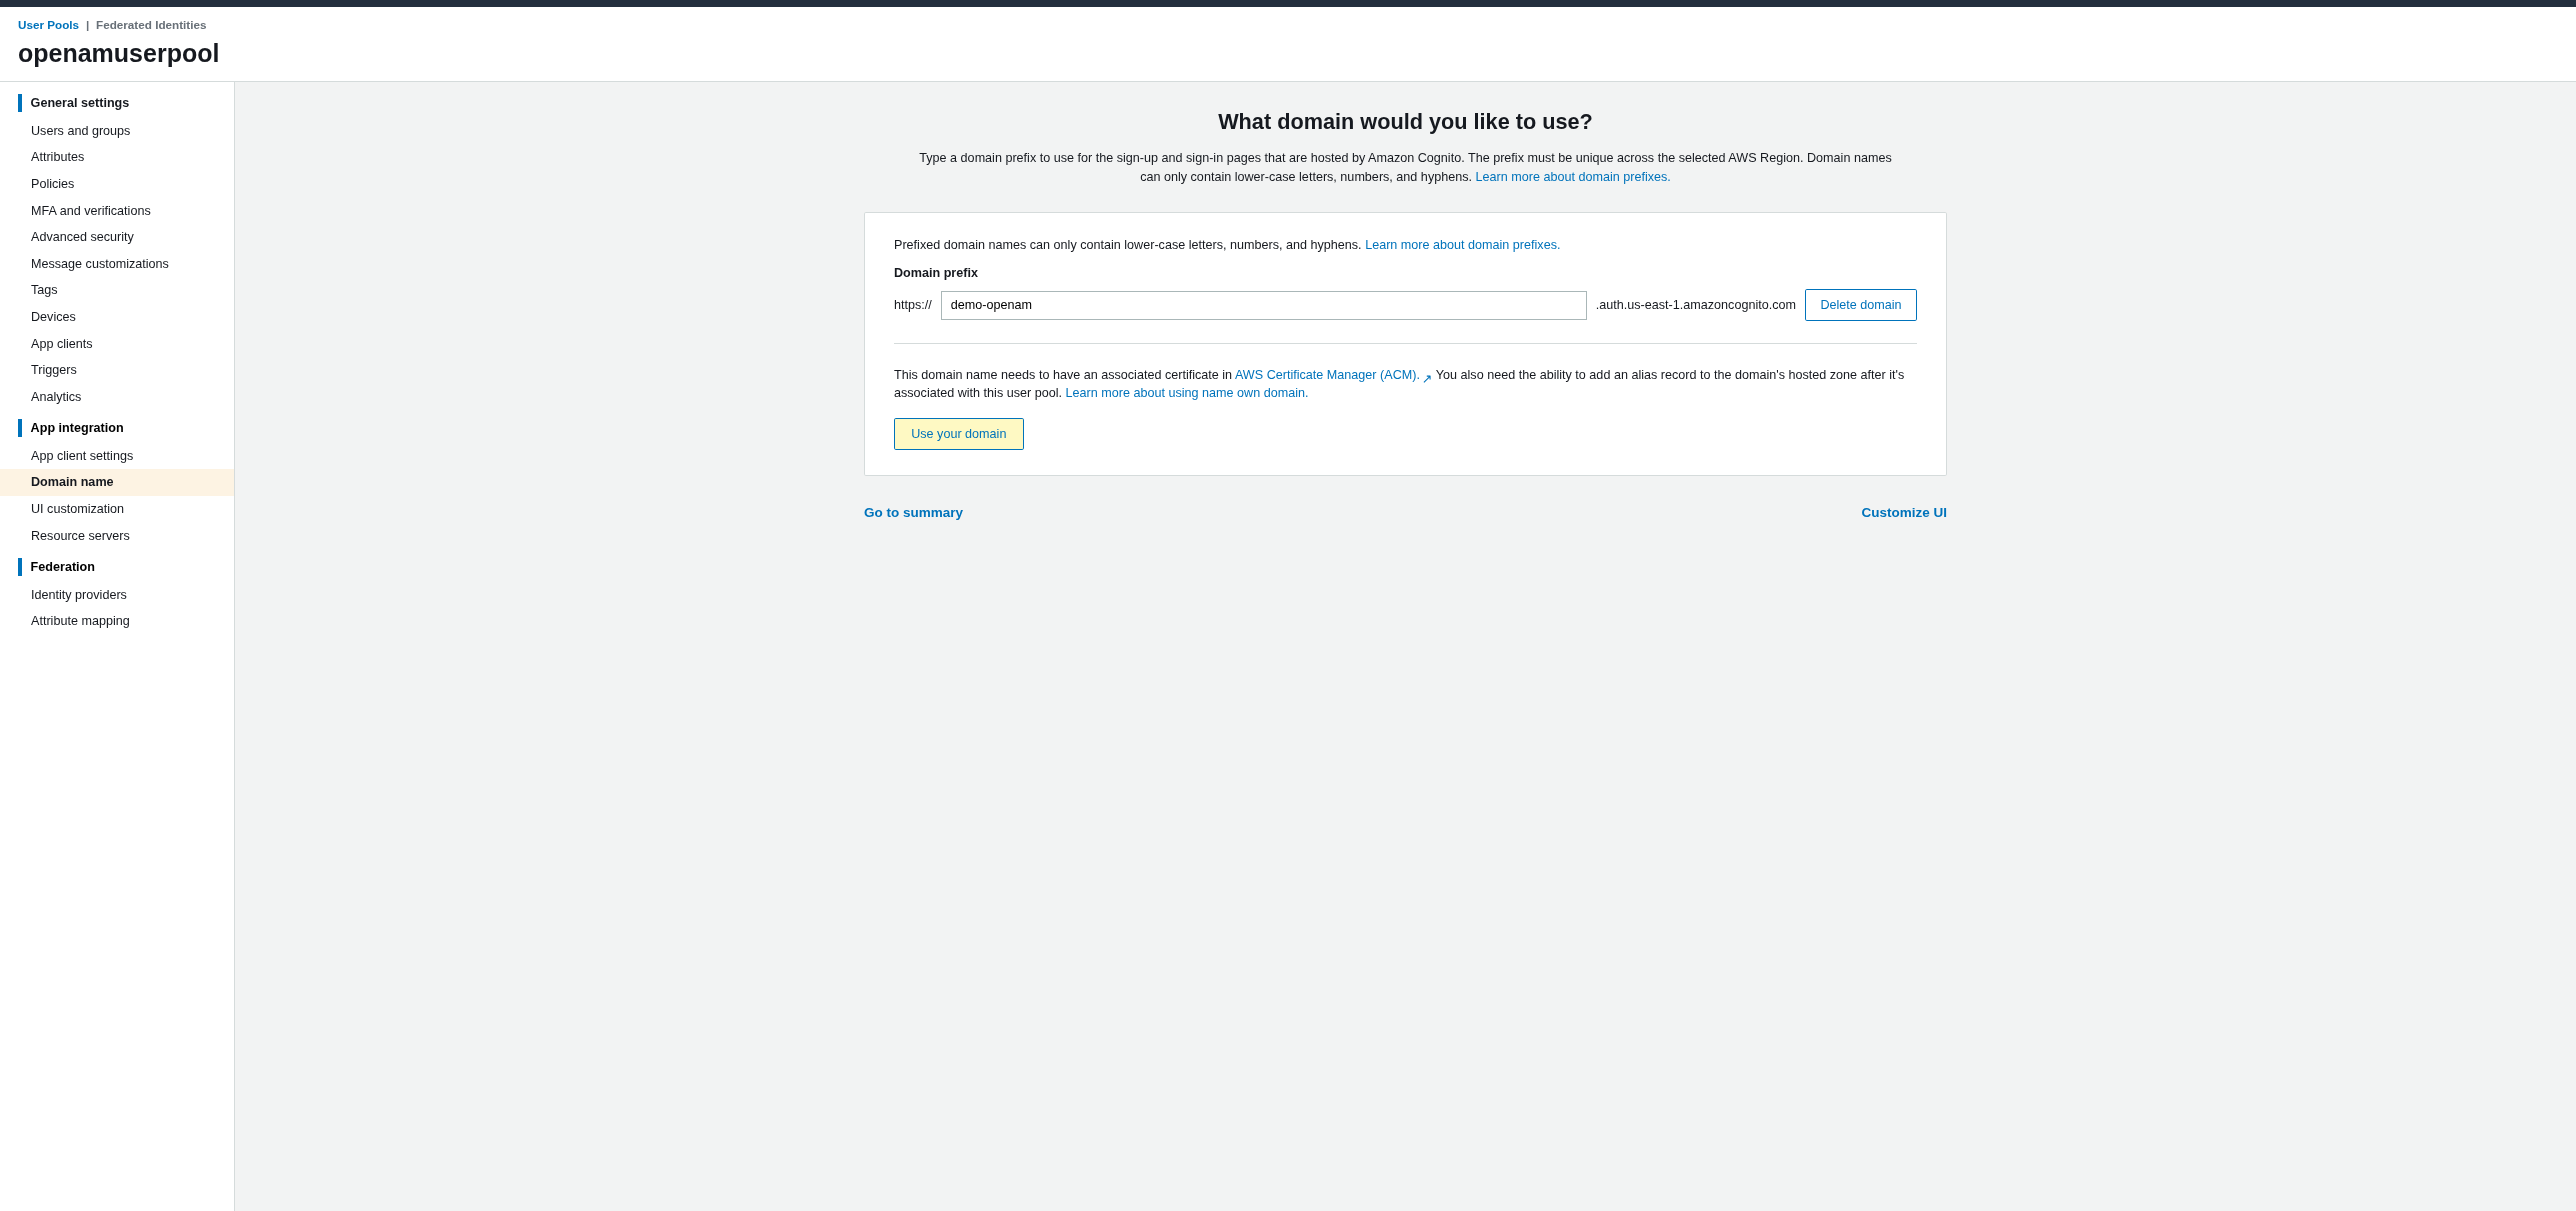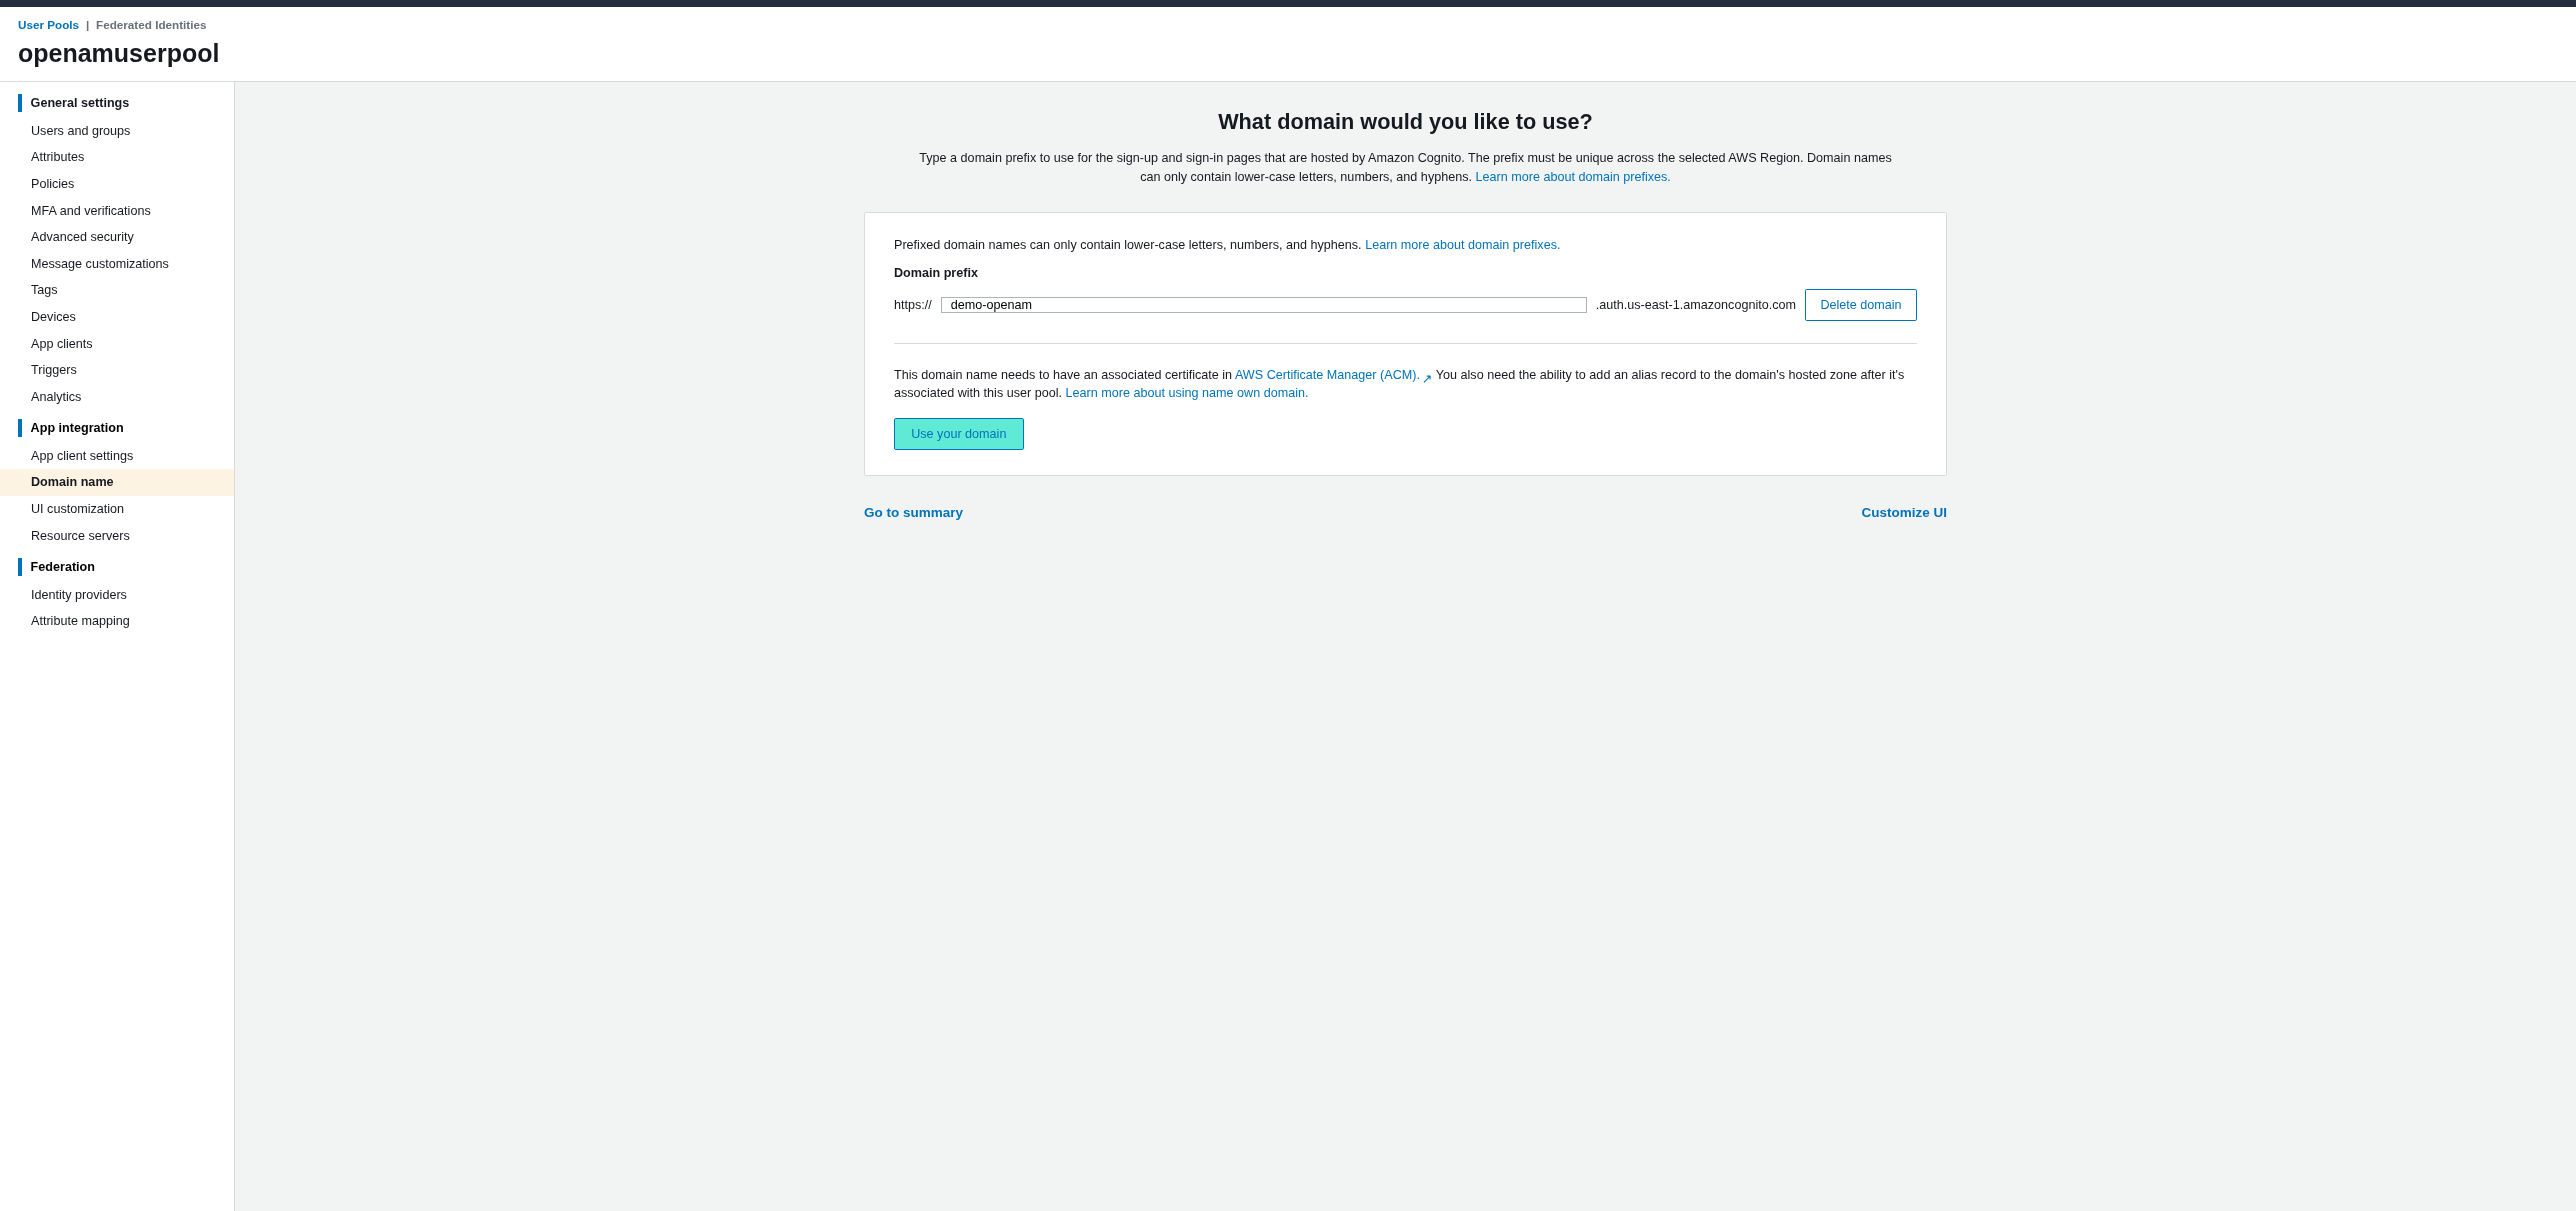--- a/index.html
+++ b/index.html
@@ -157,21 +157,21 @@
     }
 
     .domain-prefix-text {
       font-size: 12.6px;
       color: #16191f;
       white-space: nowrap;
     }
 
     .domain-input {
       flex: 1;
-      height: 16px;
+      height: 29px;
       border: 0.9px solid #aab7b8;
       padding: 0 9px;
       font-size: 12.6px;
       background: #fff;
       outline: none;
     }
 
     .domain-suffix-text {
       font-size: 12.6px;
       color: #16191f;
@@ -193,21 +193,21 @@
     .divider {
       border: none;
       border-top: 0.9px solid #d5dbdb;
       margin: 21.7px 0;
     }
 
     .btn-use-domain {
       height: 32.5px;
       padding: 0 16.2px;
       border: 0.9px solid #0073bb;
-      background: #5eead4;
+      background: #fef9c3;
       color: #0073bb;
       font-size: 12.6px;
       cursor: pointer;
       border-radius: 1.8px;
       margin-top: 14.4px;
     }
 
     .footer-actions {
       display: flex;
       justify-content: space-between;

